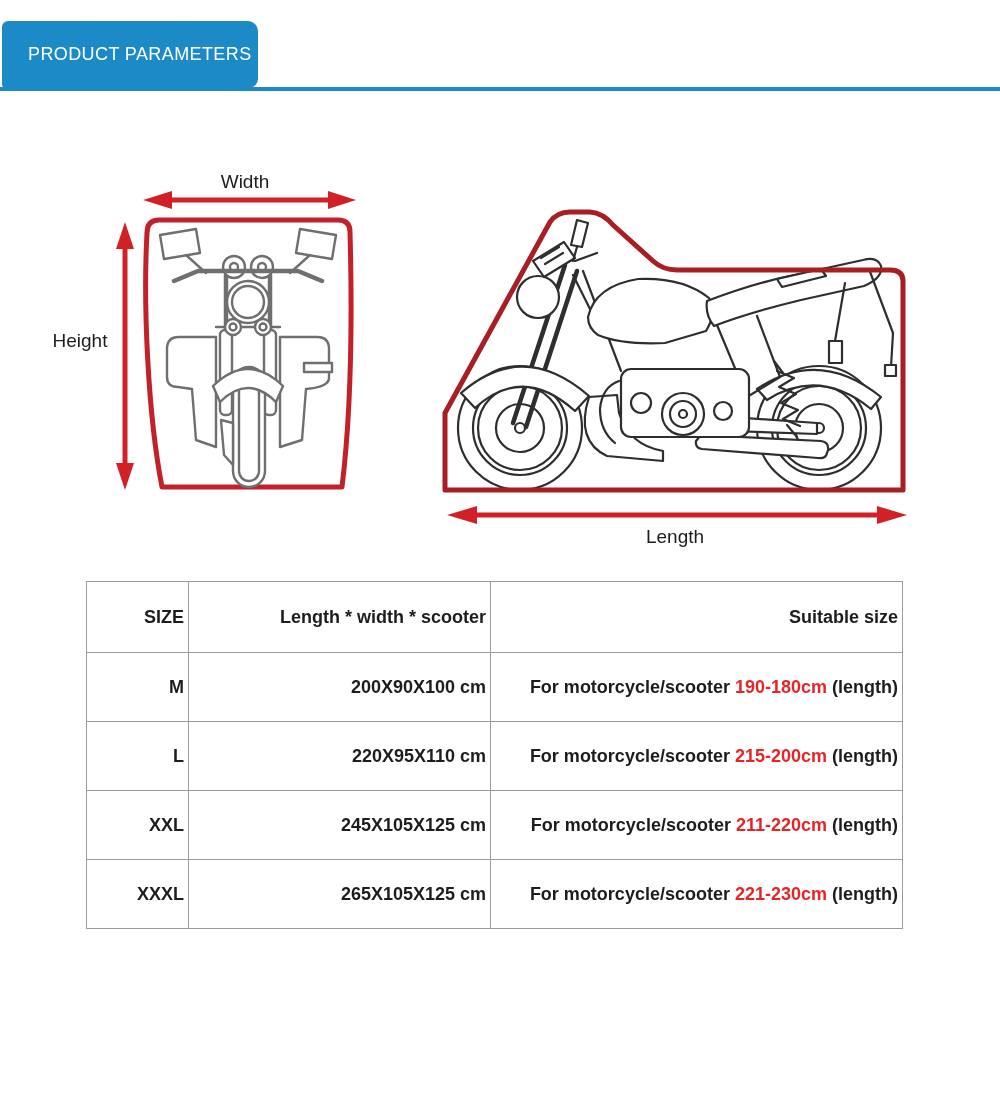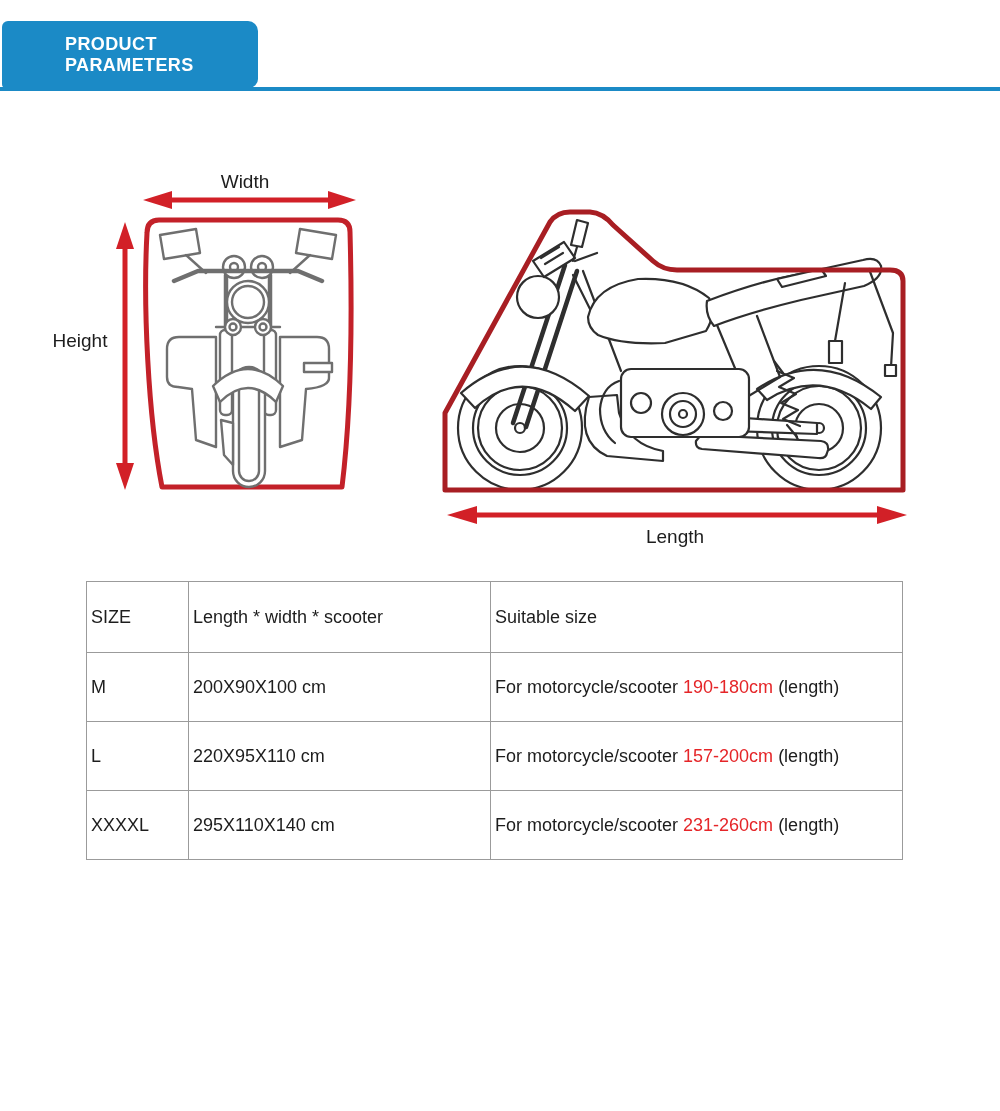--- a/index.html
+++ b/index.html
@@ -8,21 +8,21 @@
     font-family:"Liberation Sans",sans-serif;color:var(--text-black,#1d1d1d);
   }
   
   .banner-tab{
     position:absolute;left:2px;top:21px;width:256px;height:67px;
     background:var(--banner-blue,#1b8ac6);
     border-radius:6px 10px 9px 4px;
     display:flex;align-items:center;
   }
   .banner-tab span{
-    padding-left:26px;color:#ffffff;font-weight:bold;font-size:18px;letter-spacing:.4px;margin-left:37px;
+    padding-left:26px;color:#ffffff;font-weight:normal;font-size:18px;letter-spacing:.4px;
   }
   .header-rule{
     position:absolute;left:0;top:87px;width:1000px;height:4px;
     background:var(--banner-blue,#1b8ac6);
   }
   
   .diagram{position:absolute;}
   .diagram text{font-family:"Liberation Sans",sans-serif;font-size:19px;fill:var(--text-black,#1d1d1d);}
   .arrow-line{stroke:var(--arrow-red,#d22027);stroke-width:5;}
   .arrow-head{fill:var(--arrow-red,#d22027);}
@@ -33,21 +33,21 @@
   .bike-front .w,.bike-side .w{fill:#ffffff;}
   .bike-front .thick,.bike-side .thick{stroke-width:4.5;}
   
   table.size-table{
     position:absolute;left:86px;top:581px;width:816px;
     border-collapse:collapse;table-layout:fixed;
     border:1px solid #8a8a8a;
   }
   table.size-table td,table.size-table th{
     border:1px solid var(--table-border,#9b9b9b);
-    font-size:18px;font-weight:normal;text-align:left;vertical-align:middle;
+    font-size:18px;font-weight:bold;text-align:right;vertical-align:middle;
     color:var(--text-black,#1d1d1d);padding:0 4px;
   }
   table.size-table th{height:70px;}
   table.size-table td{height:68px;}
   td .range,.range{color:var(--table-red,#e52528);}
 </style>
 </head>
 <body>
 
 <div class="banner-tab">
@@ -179,21 +179,26 @@
     <th>Suitable size</th>
   </tr>
   <tr>
     <td>M</td>
     <td>200X90X100 cm</td>
     <td><span>For motorcycle/scooter </span><span class="range">190-180cm</span><span> (length)</span></td>
   </tr>
   <tr>
     <td>L</td>
     <td>220X95X110 cm</td>
-    <td><span>For motorcycle/scooter </span><span class="range">157-200cm</span><span> (length)</span></td>
-  </tr>
-  <tr>
-    <td>XXXXL</td>
-    <td>295X110X140 cm</td>
-    <td><span>For motorcycle/scooter </span><span class="range">231-260cm</span><span> (length)</span></td>
+    <td><span>For motorcycle/scooter </span><span class="range">215-200cm</span><span> (length)</span></td>
+  </tr>
+  <tr>
+    <td>XXL</td>
+    <td>245X105X125 cm</td>
+    <td><span>For motorcycle/scooter </span><span class="range">211-220cm</span><span> (length)</span></td>
+  </tr>
+  <tr>
+    <td>XXXL</td>
+    <td>265X105X125 cm</td>
+    <td><span>For motorcycle/scooter </span><span class="range">221-230cm</span><span> (length)</span></td>
   </tr>
 </tbody>
   </table>
 
 </body></html>

